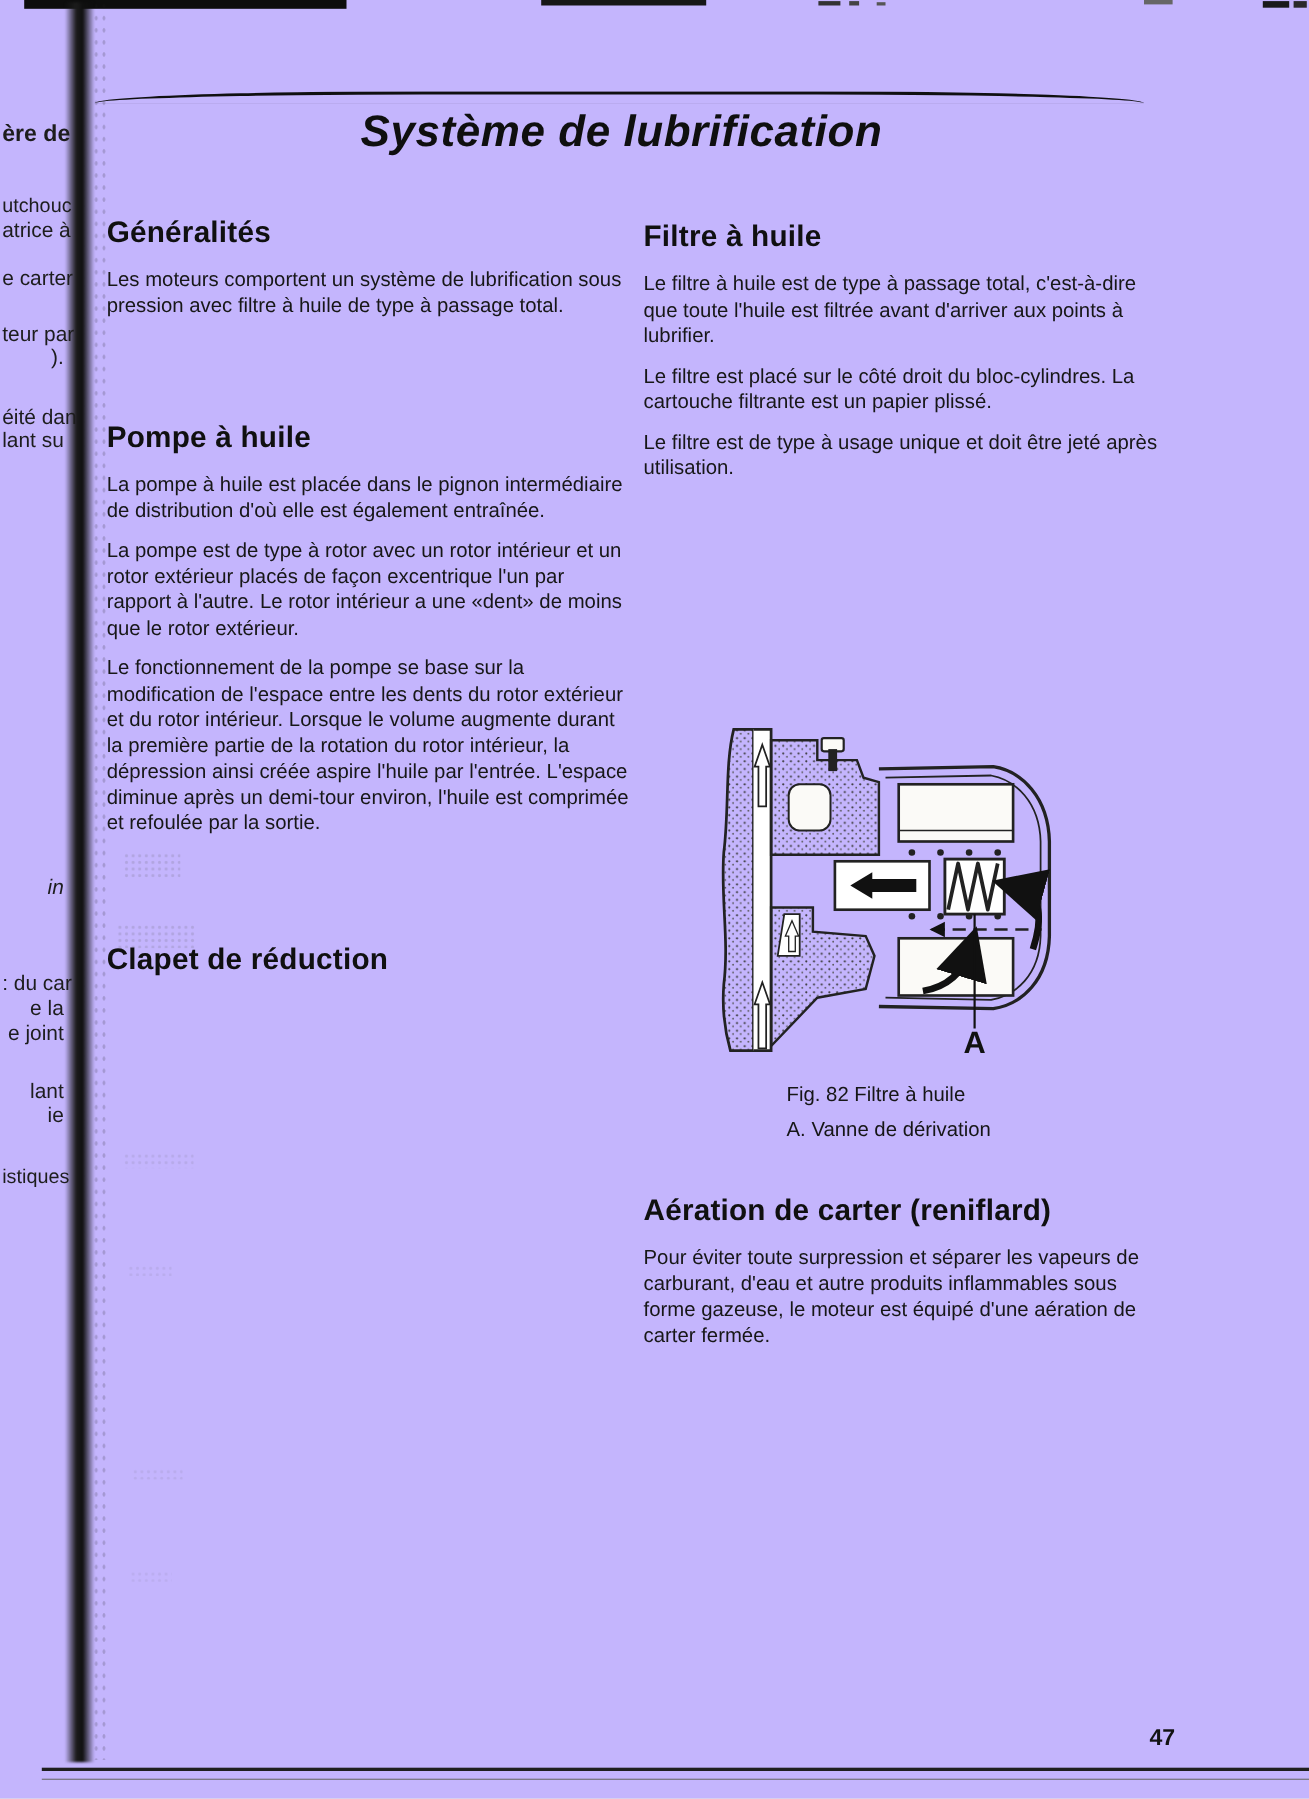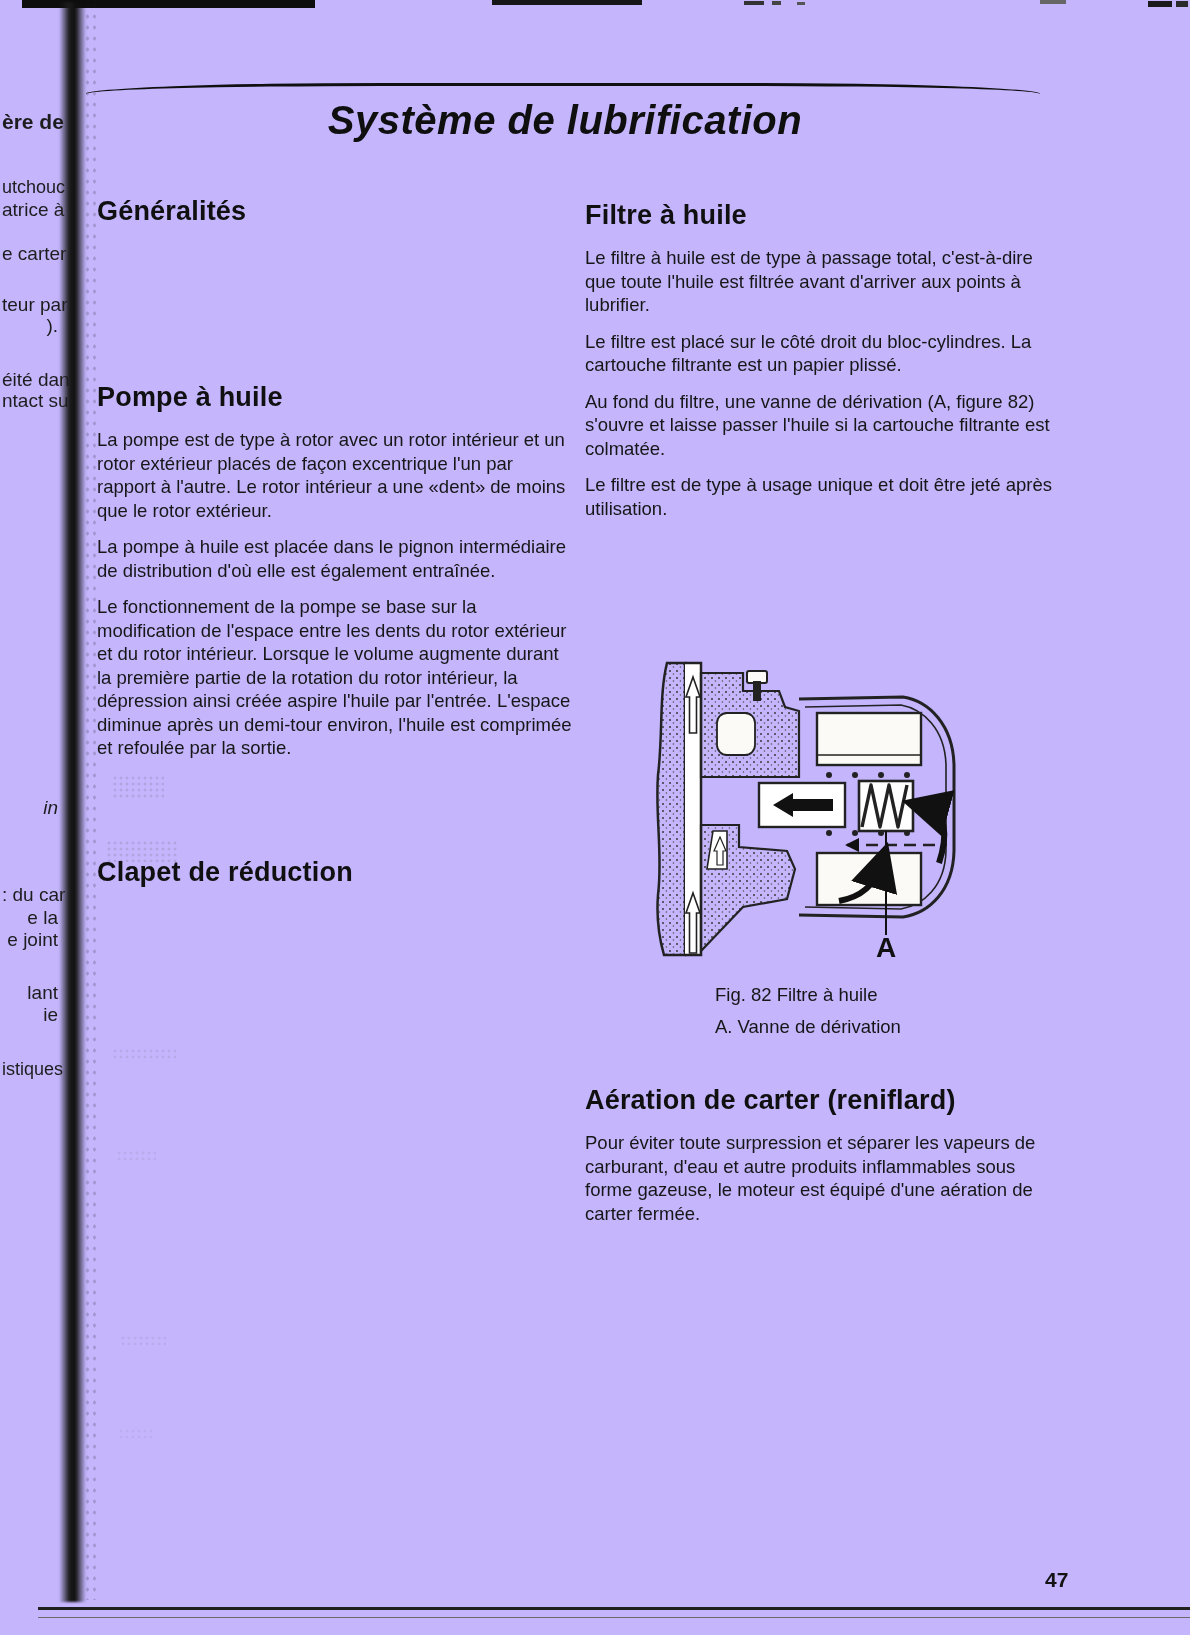--- a/index.html
+++ b/index.html
@@ -101,52 +101,52 @@
   <div class="smudge sm5"></div>
   <div class="smudge sm6"></div>
 
   <div class="mf b mf0">ère de</div>
   <div class="mf mf1">utchouc</div>
   <div class="mf mf2">atrice à</div>
   <div class="mf mf3">e carter</div>
   <div class="mf mf4">teur par</div>
   <div class="mf mf5">).</div>
   <div class="mf mf6">éité dan</div>
-  <div class="mf mf7">ntact su</div>
+  <div class="mf mf7">lant su</div>
   <div class="mf mf8">in</div>
   <div class="mf mf9">: du car</div>
   <div class="mf mf10">e la</div>
   <div class="mf mf11">e joint</div>
   <div class="mf mf12">lant</div>
   <div class="mf mf13">ie</div>
   <div class="mf mf14">istiques</div>
 
   <div class="header-rule"></div>
   <h1 class="doc-title">Système de lubrification</h1>
 
   <div class="sec sec-generalites">
     <h2>Généralités</h2>
+    <p>Les moteurs comportent un système de lubrification sous pression avec filtre à huile de type à passage total.</p>
   </div>
 
   <div class="sec sec-pompe">
     <h2>Pompe à huile</h2>
+    <p>La pompe à huile est placée dans le pignon intermédiaire de distribution d'où elle est également entraînée.</p>
     <p>La pompe est de type à rotor avec un rotor intérieur et un rotor extérieur placés de façon excentrique l'un par rapport à l'autre. Le rotor intérieur a une «dent» de moins que le rotor extérieur.</p>
-    <p>La pompe à huile est placée dans le pignon intermédiaire de distribution d'où elle est également entraînée.</p>
     <p>Le fonctionnement de la pompe se base sur la modification de l'espace entre les dents du rotor extérieur et du rotor intérieur. Lorsque le volume augmente durant la première partie de la rotation du rotor intérieur, la dépression ainsi créée aspire l'huile par l'entrée. L'espace diminue après un demi-tour environ, l'huile est comprimée et refoulée par la sortie.</p>
   </div>
 
   <div class="sec sec-clapet">
     <h2>Clapet de réduction</h2>
   </div>
 
   <div class="sec sec-filtre">
     <h2>Filtre à huile</h2>
     <p>Le filtre à huile est de type à passage total, c'est-à-dire que toute l'huile est filtrée avant d'arriver aux points à lubrifier.</p>
     <p>Le filtre est placé sur le côté droit du bloc-cylindres. La cartouche filtrante est un papier plissé.</p>
-    <p>Au fond du filtre, une vanne de dérivation (A, figure 82) s'ouvre et laisse passer l'huile si la cartouche filtrante est colmatée.</p>
     <p>Le filtre est de type à usage unique et doit être jeté après utilisation.</p>
   </div>
 
   <div class="figure-wrap">
     <svg width="320" height="305" viewBox="0 0 320 305">
       <defs>
         <pattern id="stip" width="7" height="7" patternUnits="userSpaceOnUse">
           <circle cx="2" cy="2" r="1" fill="#3a3a3a"></circle>
           <circle cx="5.4" cy="5" r=".8" fill="#555"></circle>
         </pattern>

